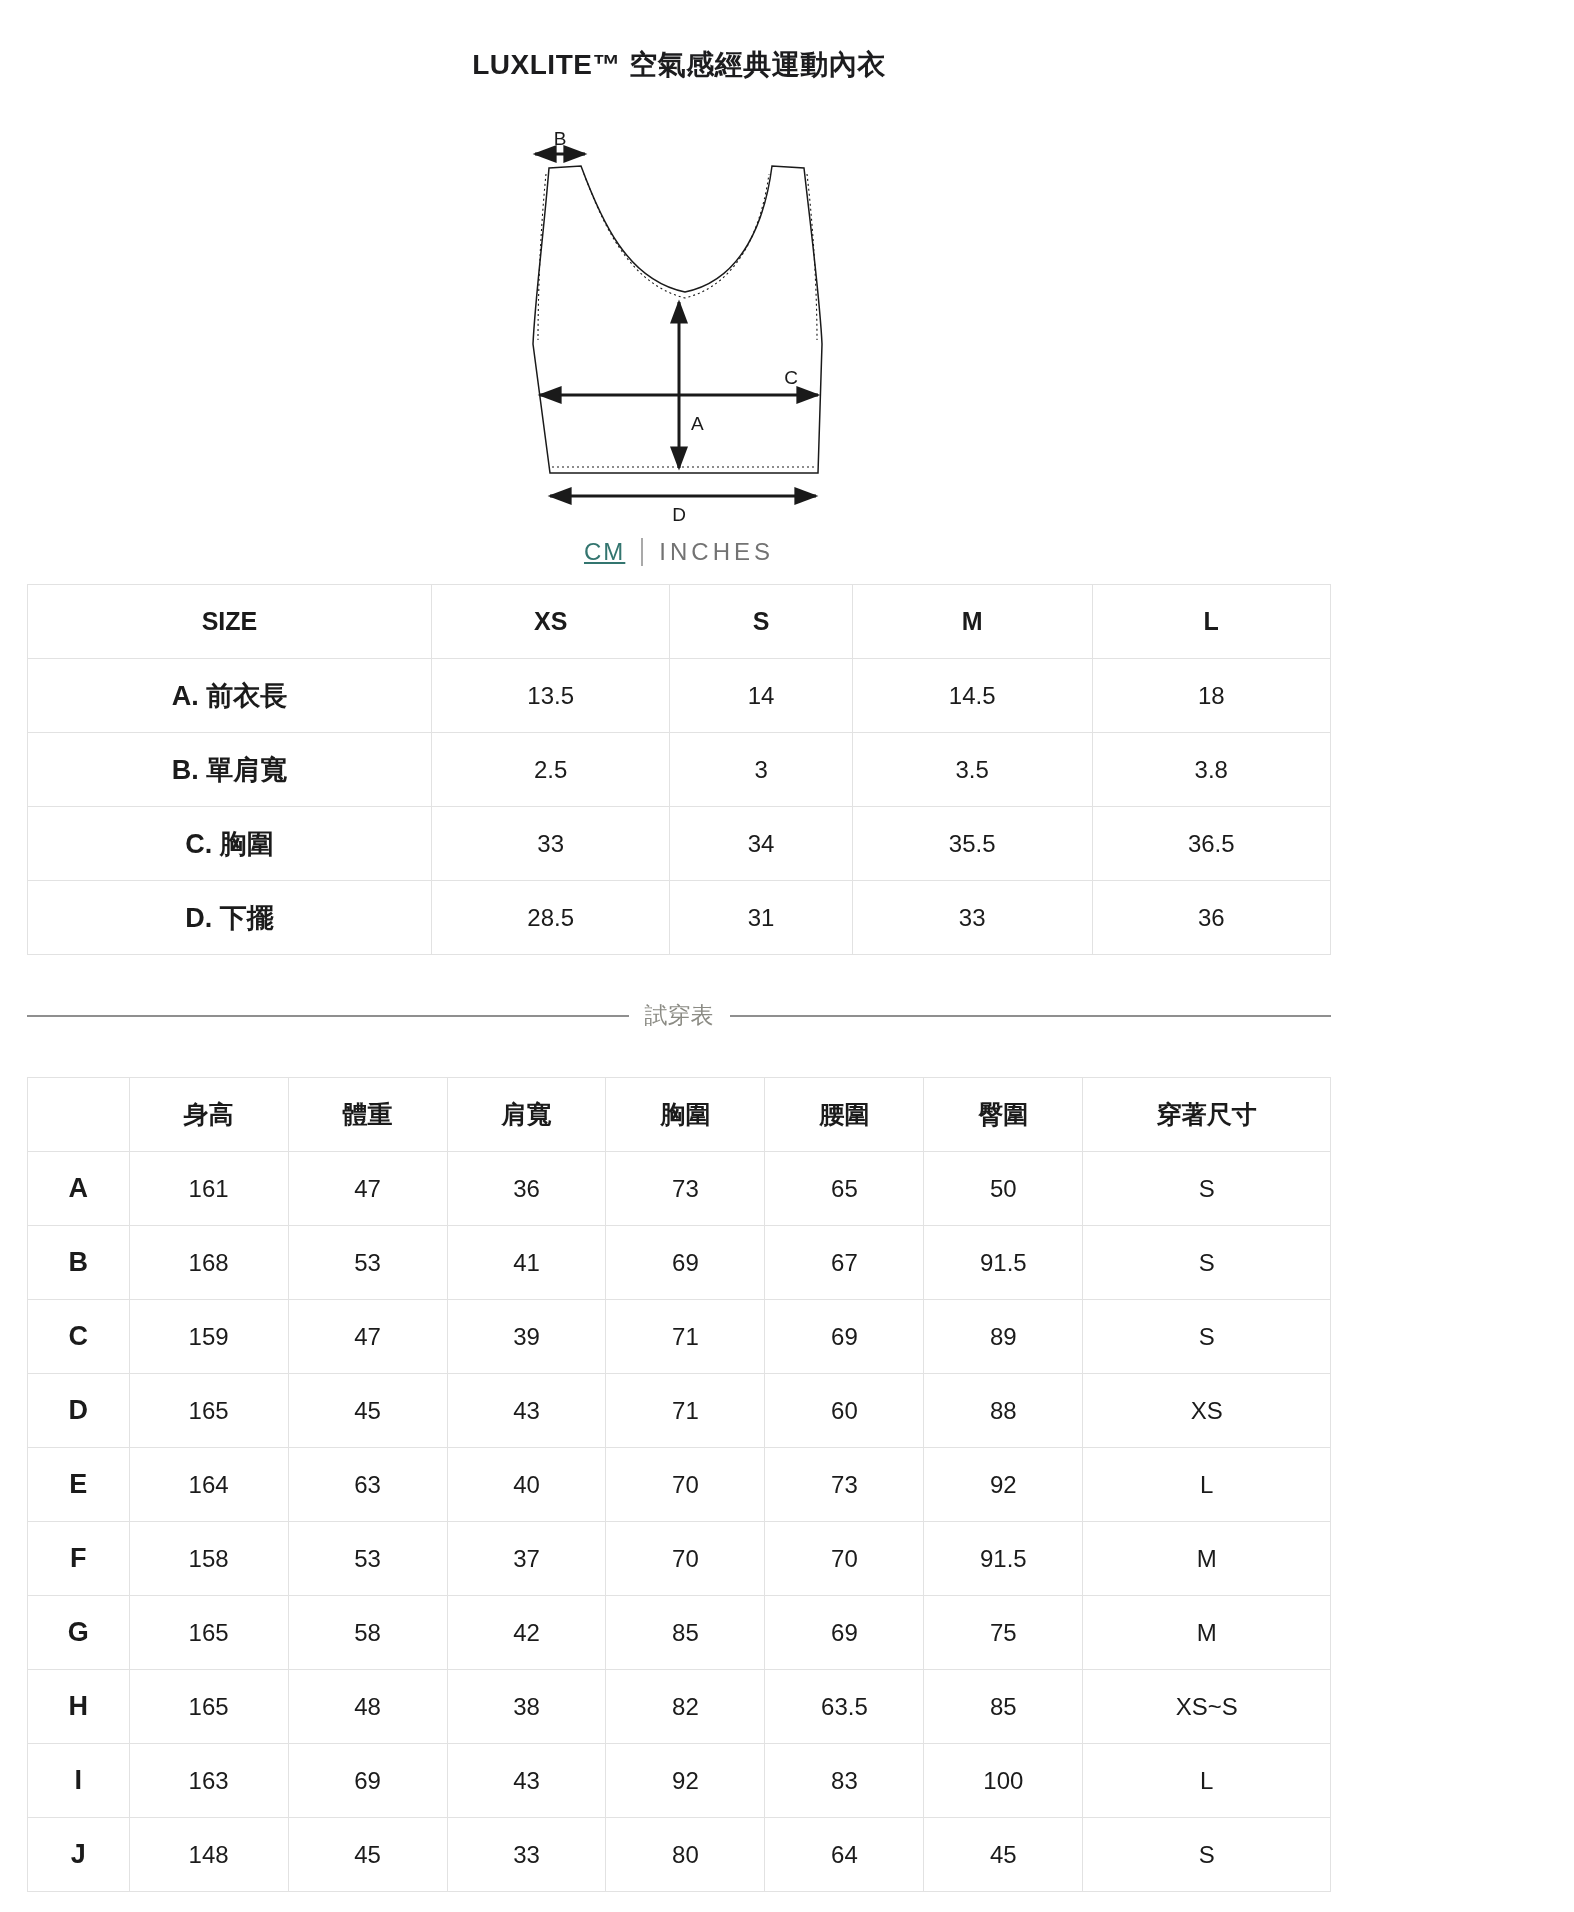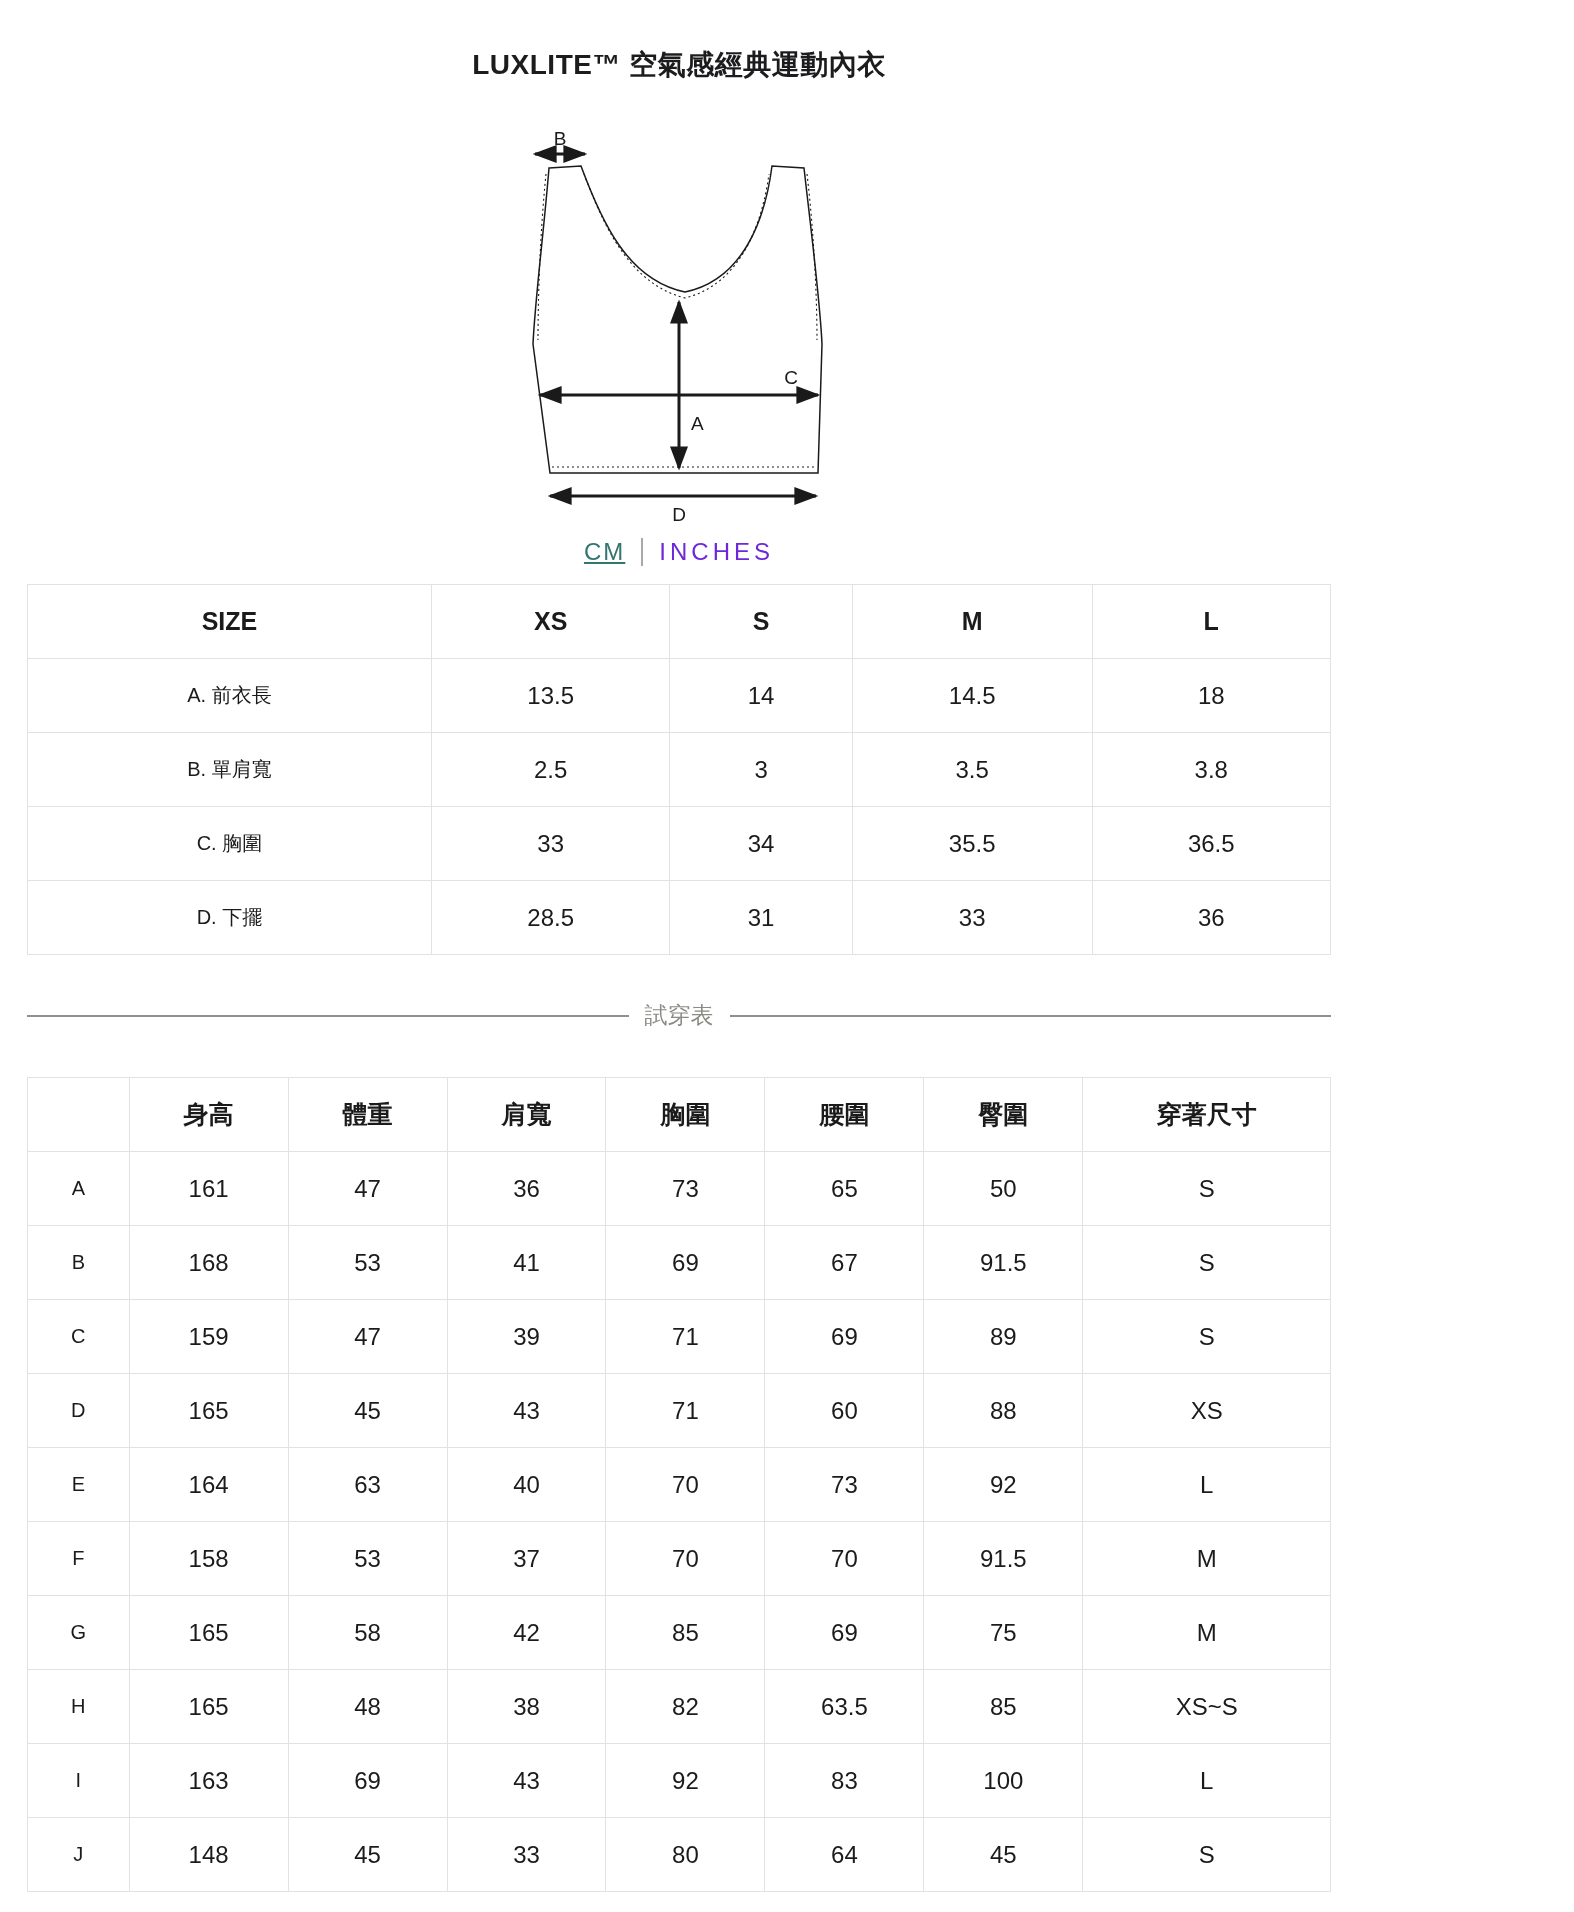--- a/index.html
+++ b/index.html
@@ -28,36 +28,36 @@
   .diagram-label { font-size:19px; fill:#1a1a1a; font-weight:400; }
 
   .unit-toggle {
     margin-top:10px;
     display:flex; justify-content:center; align-items:center;
     gap:16px;
     font-size:24px;
   }
   .unit-cm { color:#33756f; letter-spacing:2px; cursor:pointer;text-decoration:underline; }
   .unit-sep { width:2px; height:28px; background:#a9a9a9; }
-  .unit-inches { color:#6d28d9; letter-spacing:4px; cursor:pointer; }
+  .unit-inches { color:#737373; letter-spacing:4px; cursor:pointer; }
 
   .tables-wrap { padding:0 27px;border-radius:16px; }
 
   table { border-collapse:collapse; width:100%; table-layout:fixed; }
   th, td {
     border:1px solid #e2e2e2;
     text-align:center; vertical-align:middle;
     height:73px;
     font-size:24px;
     font-weight:400;
     color:#1b1b1b;
     padding:0 4px;
   }
   thead th { font-weight:700; font-size:25px; }
-  tbody th { font-weight:400; font-size:20px; }
+  tbody th { font-weight:700; font-size:27px; }
 
   .size-table { margin-top:18px; }
 
   .fit-divider {
     margin-top:45px;
     display:flex; align-items:center; justify-content:center;
     gap:14px;
     color:#8b8b84;
     font-size:23px;
   }

